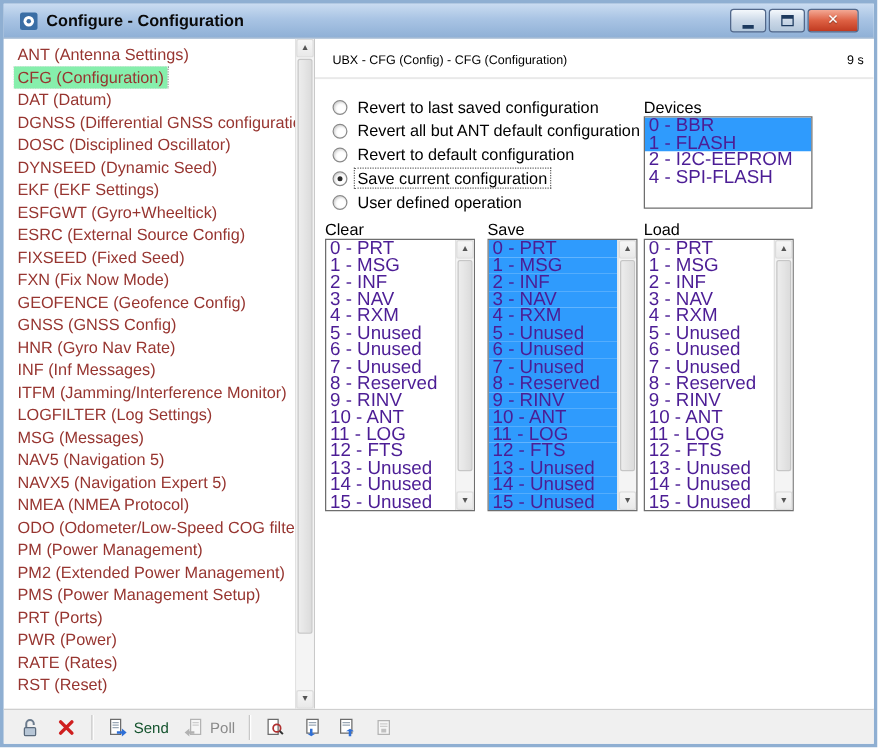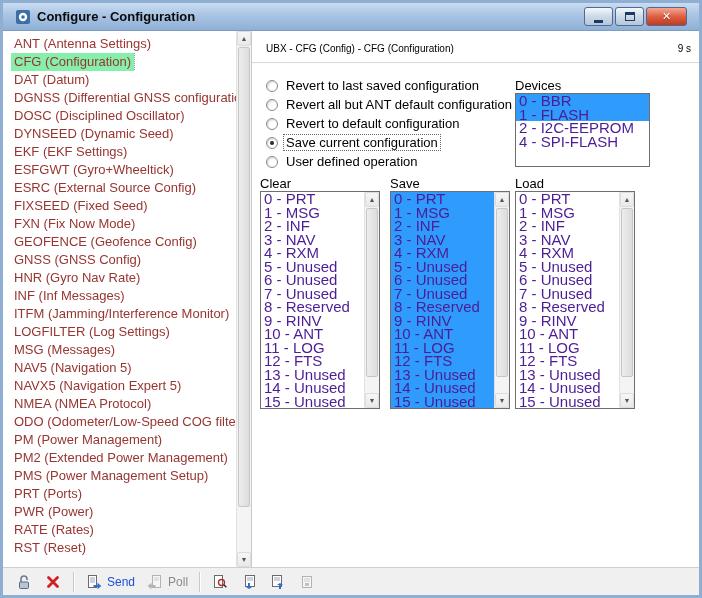--- a/index.html
+++ b/index.html
@@ -85,21 +85,21 @@
   .list-col-save{ left:138px; }
   .list-col-load{ left:263px; }
   .action-box{ height:218px; margin-top:1px; display:flex; }
   .lb-items{ flex:1; overflow:hidden; }
 
   
   .toolbar{ height:28px; flex:none; background:#f0f0f0; border-top:1px solid #cfcfcf;
             display:flex; align-items:center; gap:11px; padding:0 12px; }
   .tb-icon{ width:18px; height:18px; display:flex; align-items:center; justify-content:center; }
   .tb-btn{ display:flex; align-items:center; gap:4px; }
-  .tb-label{ font-size:12px; color:#1d4ed8; }
+  .tb-label{ font-size:12px; color:#14532d; }
   .tb-sep{ width:1px; height:20px; background:#c8c8c8; box-shadow:1px 0 0 #fff; }
   .disabled svg{ opacity:.45; filter:grayscale(1); }
   .disabled .tb-label{ color:#8a8a8a; }
 </style>
 </head>
 <body>
 
 <div class="window">
 
   <div class="titlebar">

